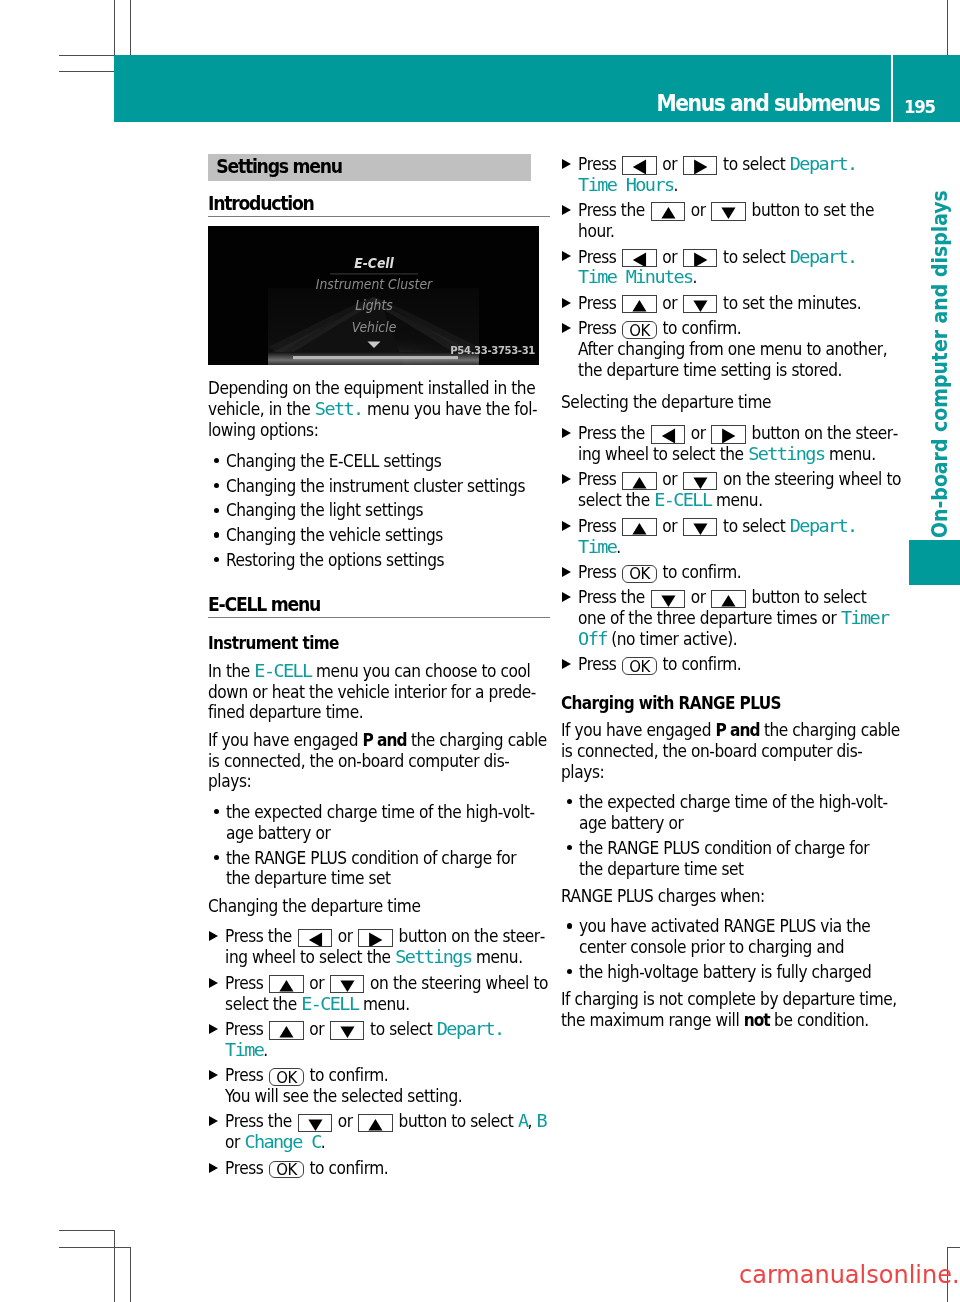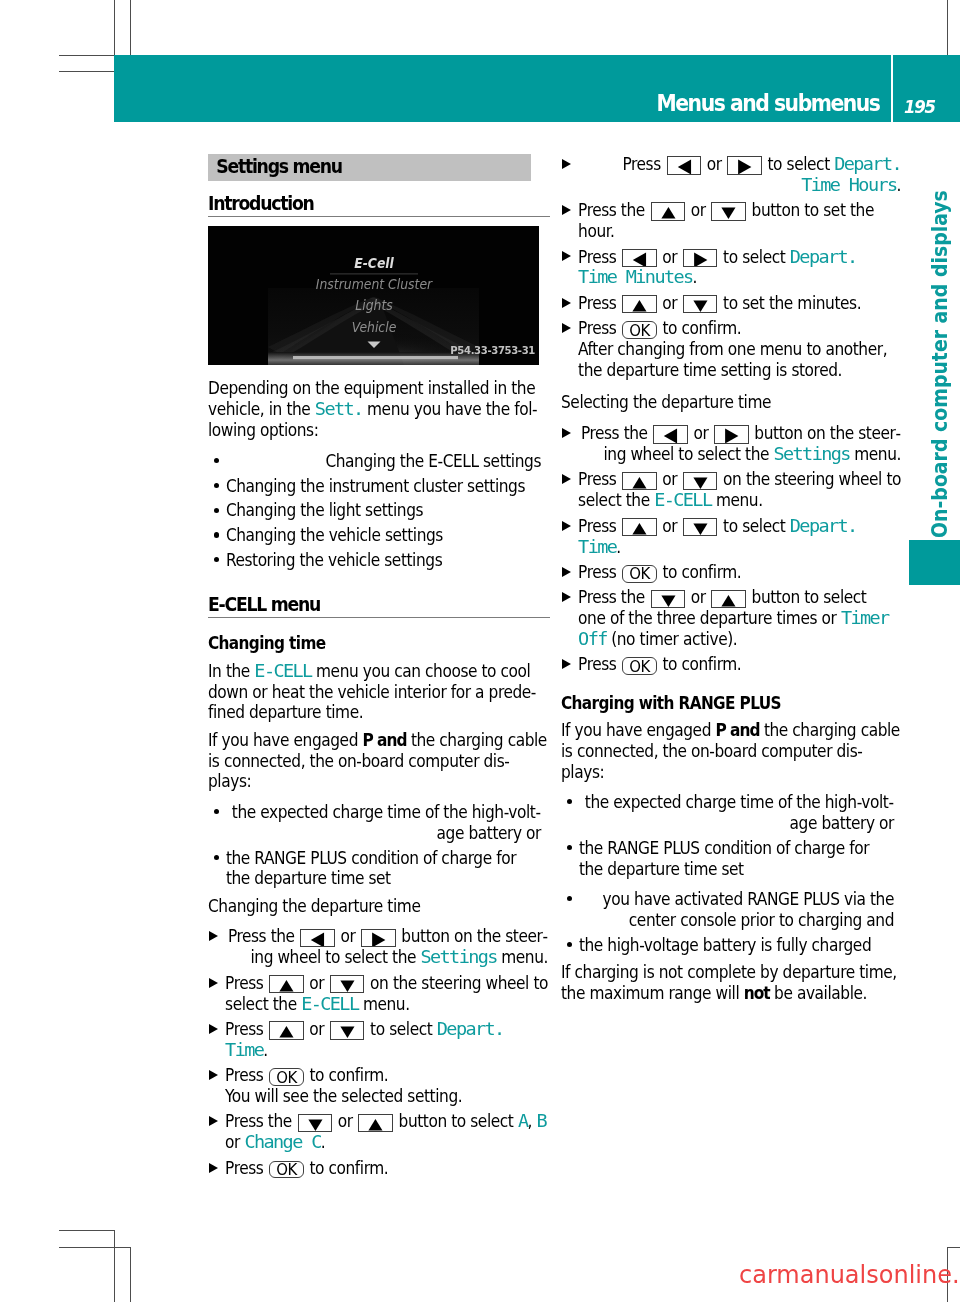--- a/index.html
+++ b/index.html
@@ -15,21 +15,21 @@
 
   
   .hdr{position:absolute;background:#009a9b;}
   #hdr-title{left:55px;top:54.5px;width:777px;height:67px;}
   #hdr-page{left:834px;top:54.5px;width:71px;height:67px;}
   .hdr-title-text{position:absolute;left:597.5px;top:93.5px;color:#ffffff;
        font-weight:bold;font-size:22.6px;line-height:18px;white-space:nowrap;
        letter-spacing:-1.45px;}
   .hdr-page-text{position:absolute;left:845px;top:99.5px;color:#ffffff;
        font-weight:bold;font-size:18.4px;line-height:14px;white-space:nowrap;
-       letter-spacing:-1.2px;font-style:italic;}
+       letter-spacing:-1.2px;}
 
   
   #chapter-tab-label{position:absolute;left:847px;top:166px;width:24px;height:372px;
        color:#0a9b9d;font-weight:bold;font-size:21px;line-height:24px;white-space:nowrap;}
   #chapter-tab-label span{display:block;transform:rotate(-90deg);transform-origin:left top;
        position:absolute;left:22px;top:372px;}
   #chapter-tab-block{position:absolute;left:849.5px;top:540px;width:55.5px;height:45px;
        background:#009a9b;}
 
   
@@ -52,21 +52,21 @@
   h3.sub3{font-weight:bold;font-size:17px;letter-spacing:-0.62px;line-height:20.9px;margin:17.5px 0 0 0;color:#000;}
   h2 + h3.sub3{margin-top:15px;}
   .pic + p.t{margin-top:13.5px;}
   p.t{font-size:17.1px;letter-spacing:-0.42px;line-height:20.9px;margin:6.3px 0 0 0;color:#000;width:341px;}
   .pic{display:block;margin:9px 0 0 0;width:331px;height:139px;}
   ul{list-style:none;margin:9.4px 0 5.6px 0;padding:0;}
   ul.steps{margin:9.9px 0 11.6px 0;}
   ul.first{margin-top:0;margin-bottom:11.6px;}
   li{font-size:17.1px;letter-spacing:-0.42px;line-height:20.9px;margin:4.0px 0 0 0;
       padding-left:17.9px;position:relative;color:#000;}
-  li:first-child{margin-top:0;text-align:right;}
+  li:first-child{margin-top:0;}
   li.dot{padding-right:9px;}
   li.dot:before{content:"";position:absolute;left:5.6px;top:7.1px;width:5.1px;height:5.1px;
       border-radius:50%;background:#000;}
   li.step{padding-left:17.1px;margin-top:4.45px;padding-right:2px;}
   li:first-child{margin-top:0;}
   li.step:before{content:"";position:absolute;left:1px;top:4.8px;
       border-style:solid;border-width:5px 0 5px 9.2px;
       border-color:transparent transparent transparent #000;}
   .mono{font-family:"DejaVu Sans Mono",monospace;color:#0e9c9e;font-size:18.5px;
       letter-spacing:-1.6px;}
@@ -171,24 +171,24 @@
         <polygon points="159.5,115.5 172.5,115.5 166,122" fill="#c8c8c8"></polygon>
         <text x="327" y="128" text-anchor="end" font-family="'DejaVu Sans Condensed','DejaVu Sans',sans-serif" font-size="11.2" font-weight="bold" fill="#c0c0c0" letter-spacing="-0.35">P54.33-3753-31</text>
       </svg>
     </div>
     <p class="t"><span>Depending on the equipment installed in the vehicle, in the </span><span class="mono">Sett.</span><span> menu you have the fol­lowing options:</span></p>
     <ul id="intro-bullets">
         <li class="dot">Changing the E-CELL settings</li>
         <li class="dot">Changing the instrument cluster settings</li>
         <li class="dot">Changing the light settings</li>
         <li class="dot">Changing the vehicle settings</li>
-        <li class="dot">Restoring the vehicle settings</li>
+        <li class="dot">Restoring the options settings</li>
       </ul>
     <h2 class="sub">E-CELL menu</h2>
-    <h3 class="sub3">Changing time</h3>
+    <h3 class="sub3">Instrument time</h3>
     <p class="t"><span>In the </span><span class="mono">E-CELL</span><span> menu you can choose to cool down or heat the vehicle interior for a prede­fined departure time.</span></p>
     <p class="t"><span>If you have engaged </span><b>P and</b><span> the charging cable<br>is connected, the on-board computer dis-<br>plays:</span></p>
     <ul id="left-engaged-bullets">
         <li class="dot">the expected charge time of the high-volt­age battery or</li>
         <li class="dot">the RANGE PLUS condition of charge for the departure time set</li>
       </ul>
     <p class="t">Changing the departure time</p>
     <ul id="left-steps" class="steps">
         <li class="step">Press the <span class="key left"><svg width="32.4" height="16.4" viewBox="0 0 32.4 16.4">
               <polygon points="23.1,2.5 23.1,17.5 9.8,10" fill="#000"></polygon>
@@ -263,20 +263,21 @@
               <polygon points="9.4,15.6 23.5,15.6 16.45,4.1" fill="#000"></polygon>
             </svg></span> button to select<br>one of the three departure times or <span class="mono">Timer Off</span> (no timer active).</li>
         <li class="step">Press <span class="key ok"><b>OK</b></span> to confirm.</li>
       </ul>
     <h3 class="sub3">Charging with RANGE PLUS</h3>
     <p class="t"><span>If you have engaged </span><b>P and</b><span> the charging cable<br>is connected, the on-board computer dis-<br>plays:</span></p>
     <ul id="right-engaged-bullets">
         <li class="dot">the expected charge time of the high-volt­age battery or</li>
         <li class="dot">the RANGE PLUS condition of charge for the departure time set</li>
       </ul>
+    <p class="t">RANGE PLUS charges when:</p>
     <ul id="right-charges-bullets">
         <li class="dot">you have activated RANGE PLUS via the center console prior to charging and</li>
         <li class="dot">the high-voltage battery is fully charged</li>
       </ul>
-    <p class="t"><span>If charging is not complete by departure time, the maximum range will </span><b>not</b><span> be available.</span></p>
+    <p class="t"><span>If charging is not complete by departure time, the maximum range will </span><b>not</b><span> be condition.</span></p>
   </div>
 
 </div>
 
 </body></html>

